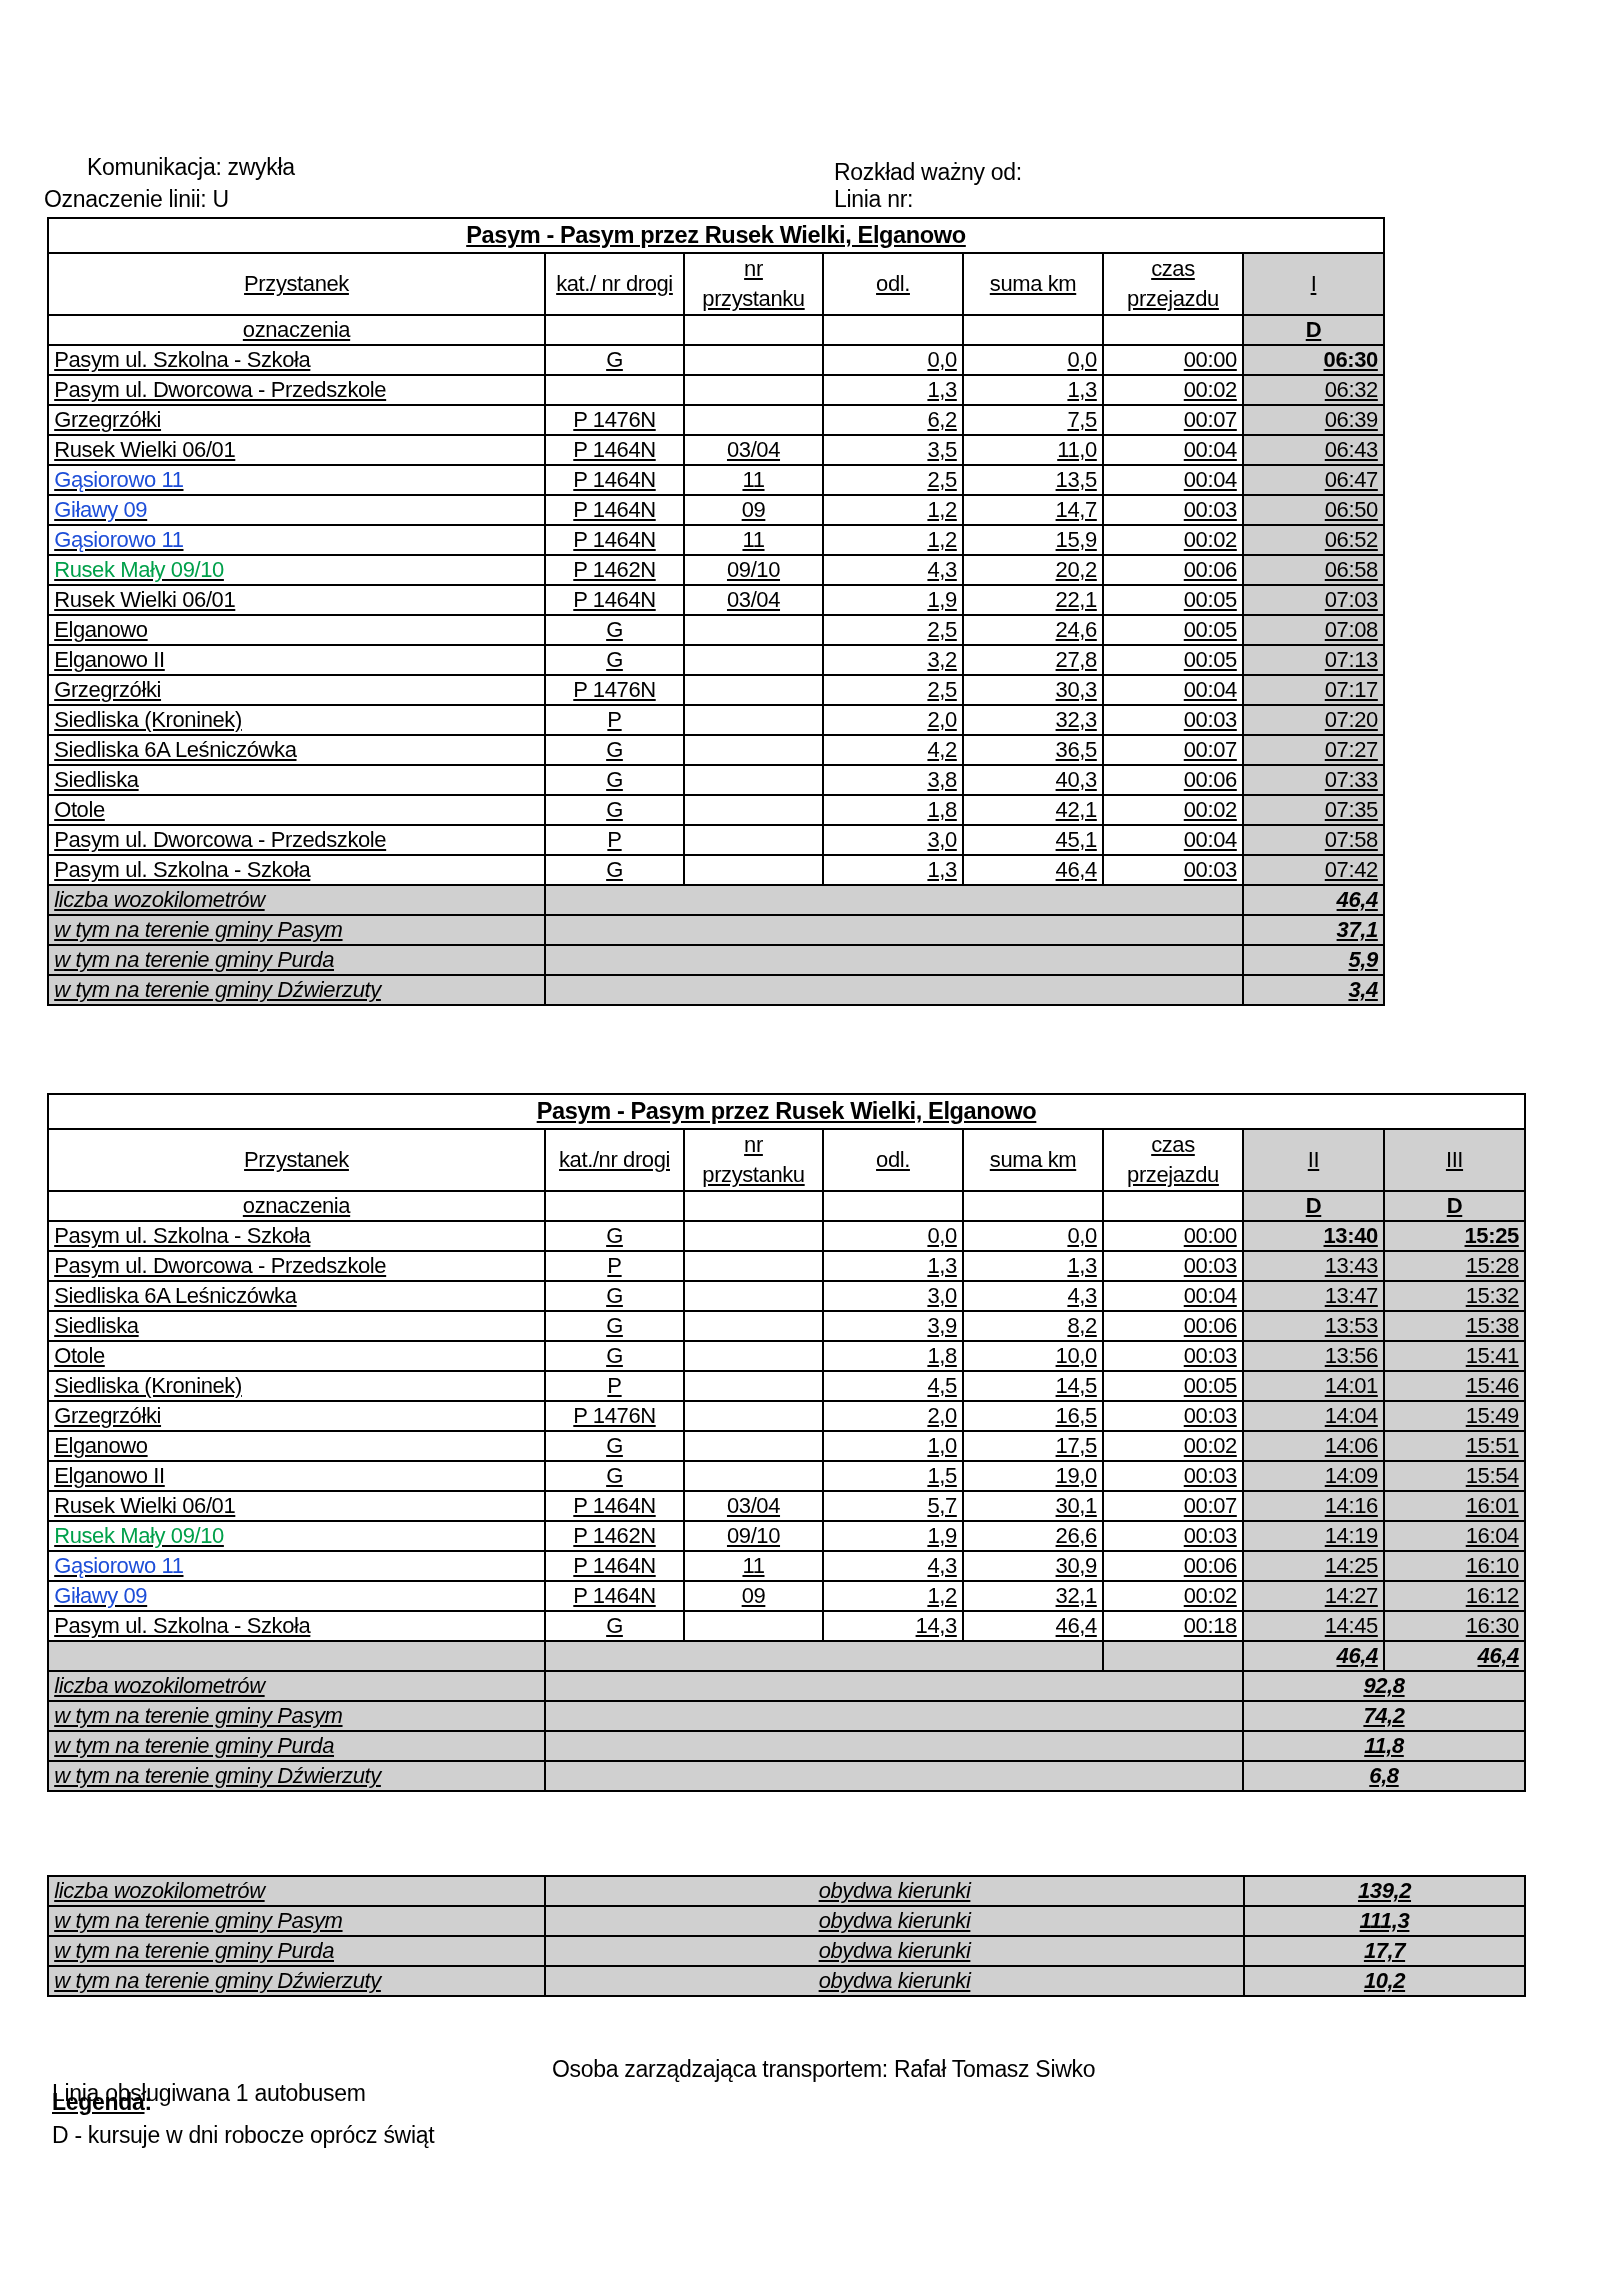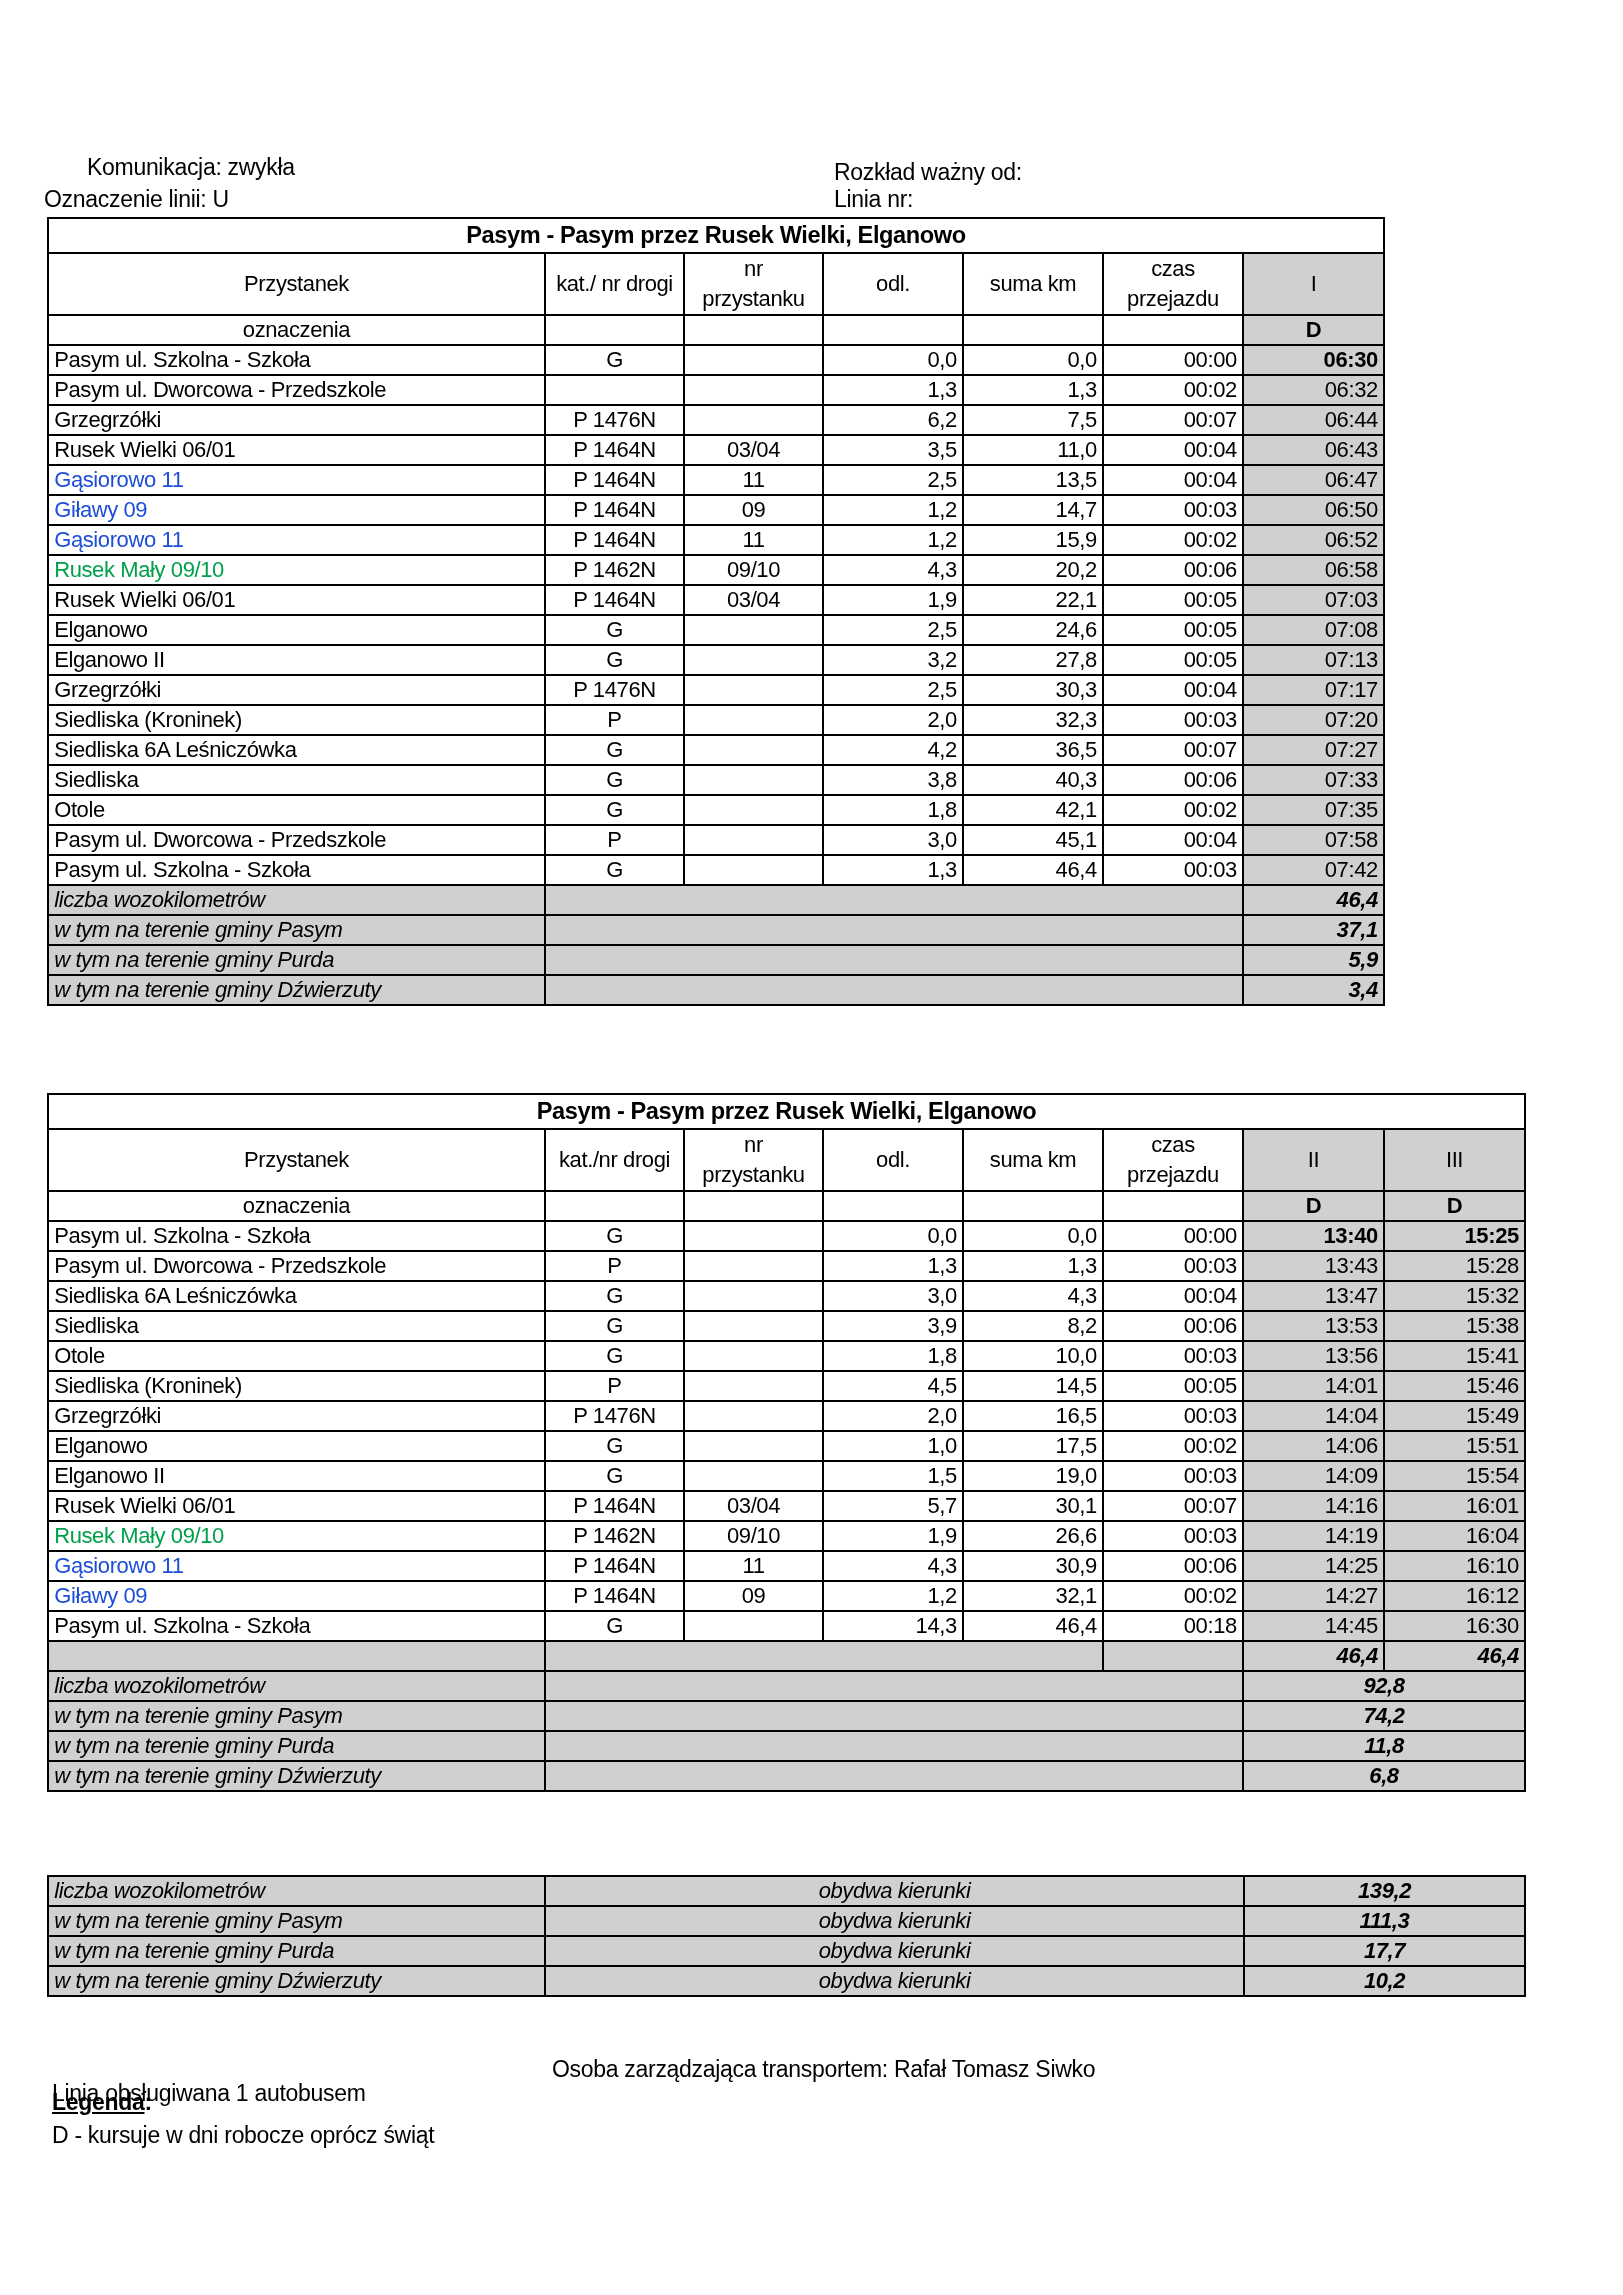--- a/index.html
+++ b/index.html
@@ -1,19 +1,19 @@
 <!DOCTYPE html>
 <html style="font-size:10.5px"><head>
 <meta charset="utf-8">
 <style>
   html, body { margin:0; padding:0; background:#ffffff; }
   body { width:1623px; height:2295px; position:relative; overflow:hidden;
          font-family:"Liberation Sans", sans-serif; color:#000; }
   .txt { position:absolute; font-size:23px; line-height:33px; white-space:nowrap; letter-spacing:-0.3px; }
-  table { position:absolute; border-collapse:collapse; table-layout:fixed; font-size:22px; letter-spacing:-0.4px; }
+  table { position:absolute; border-collapse:collapse; table-layout:fixed; font-size:22px; letter-spacing:-0.4px;text-decoration:underline; }
   td { border:2px solid #000; padding:0 5.2px; height:28px; line-height:28px; white-space:nowrap; overflow:hidden; }
   .g { background:#d0d0d0; }
   .c { text-align:center; }
   .r { text-align:right; }
   .b { font-weight:bold; }
   .i { font-style:italic; }
   .title { font-weight:bold; text-align:center; font-size:23.6px; height:33px; line-height:33px; }
   .hdr td { height:60px; line-height:30px; text-align:center; white-space:normal; }
   .red { color:#1d4ed8; }
   .green { color:#00a04a; }
@@ -77,21 +77,21 @@
         <td class="r">00:02</td>
         <td class="g r">06:32</td>
       </tr>
       <tr>
         <td>Grzegrzółki</td>
         <td class="c">P 1476N</td>
         <td class="c"></td>
         <td class="r">6,2</td>
         <td class="r">7,5</td>
         <td class="r">00:07</td>
-        <td class="g r">06:44</td>
+        <td class="g r">06:39</td>
       </tr>
       <tr>
         <td>Rusek Wielki 06/01</td>
         <td class="c">P 1464N</td>
         <td class="c">03/04</td>
         <td class="r">3,5</td>
         <td class="r">11,0</td>
         <td class="r">00:04</td>
         <td class="g r">06:43</td>
       </tr>

